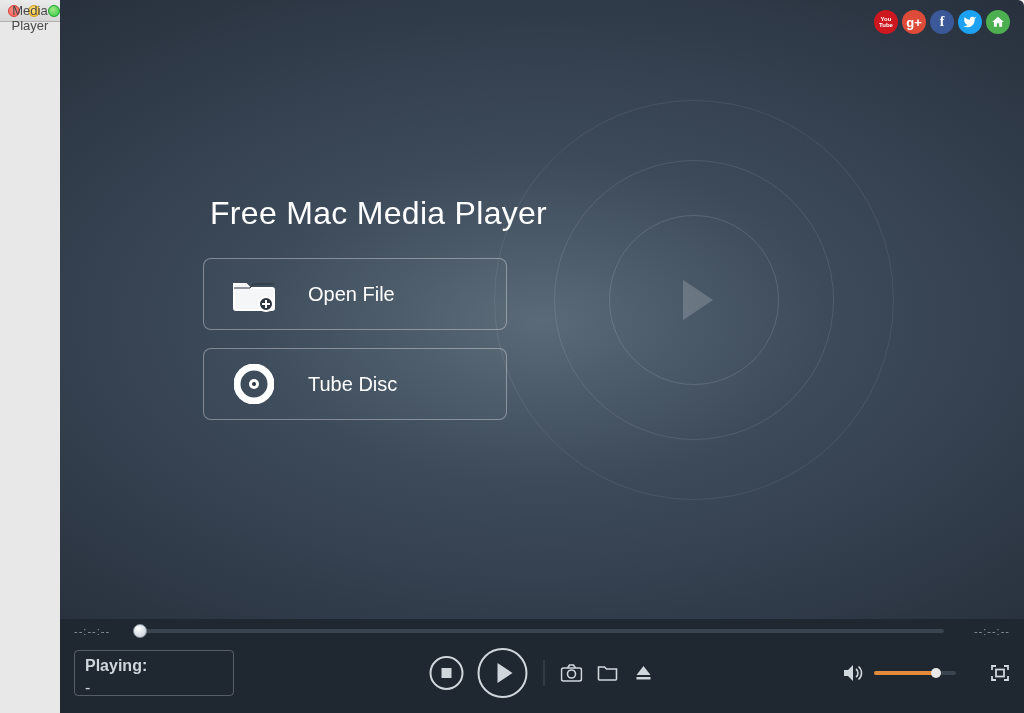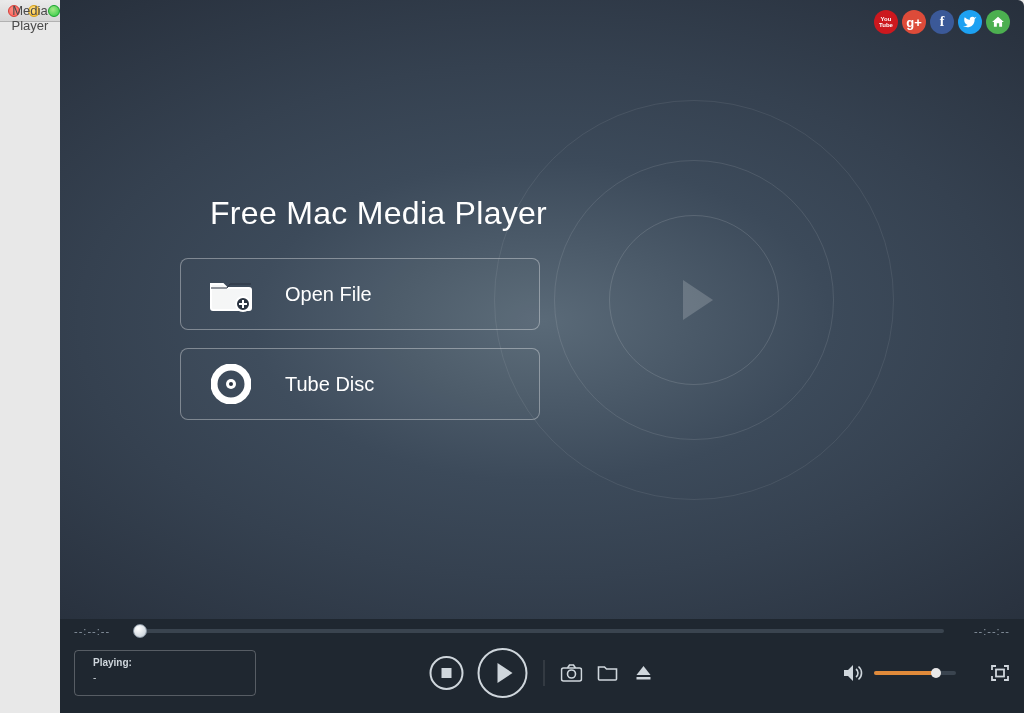--- a/index.html
+++ b/index.html
@@ -96,33 +96,34 @@
 }
 .action-buttons {
   position: absolute;
   left: 120px;
   top: 258px;
   display: flex;
   flex-direction: column;
   gap: 18px;
 }
 .action-btn {
-  width: 360px;
+  width: 304px;
   height: 72px;
   border: 1px solid rgba(255,255,255,0.35);
   border-radius: 8px;
   background: rgba(255,255,255,0.02);
   color: #fff;
   display: flex;
   align-items: center;
   padding-left: 26px;
   gap: 30px;
   cursor: pointer;
   font-size: 20px;
   font-weight: 400;
+  margin-left: 23px;
 }
 .action-btn .icon-slot {
   width: 48px;
   height: 48px;
   display: flex;
   align-items: center;
   justify-content: center;
 }
 .play-target {
   position: absolute;
@@ -185,27 +186,27 @@
   border: 1px solid #8a96a2;
 }
 .button-row {
   display: flex;
   align-items: center;
   padding: 8px 14px 14px 14px;
   position: relative;
   height: 74px;
 }
 .playing-box {
-  width: 182px;
+  width: 160px;
   height: 46px;
   border: 1px solid rgba(255,255,255,0.25);
   border-radius: 4px;
   color: #cfd6dc;
-  font-size: 10px;
-  padding: 6px 18px;
+  font-size: 16px;
+  padding: 6px 10px;
   display: flex;
   flex-direction: column;
   gap: 4px;
 }
 .center-controls {
   position: absolute;
   left: 50%;
   transform: translateX(-50%);
   display: flex;
   align-items: center;

